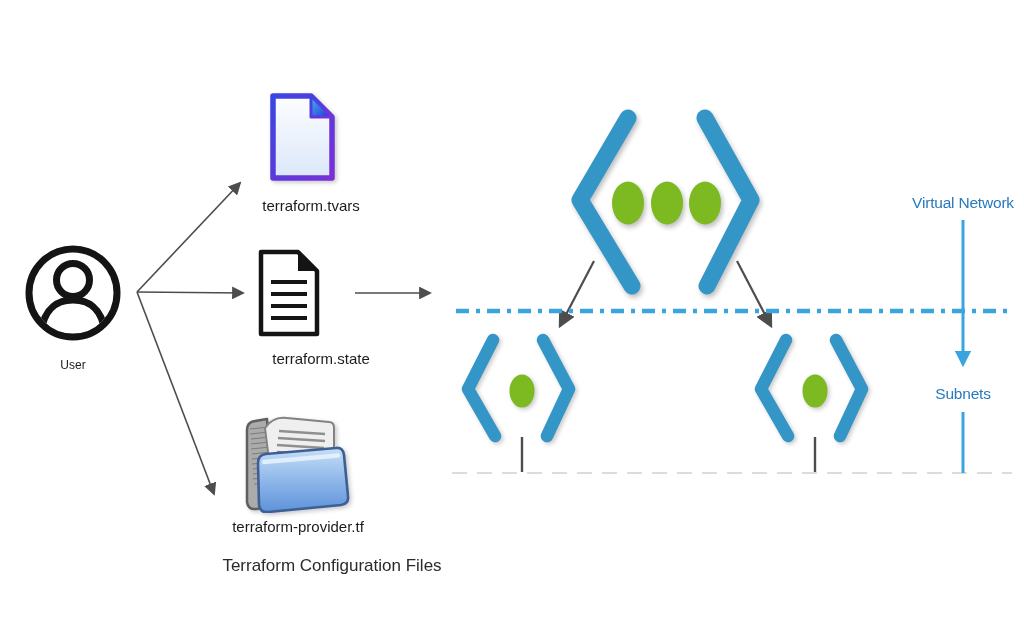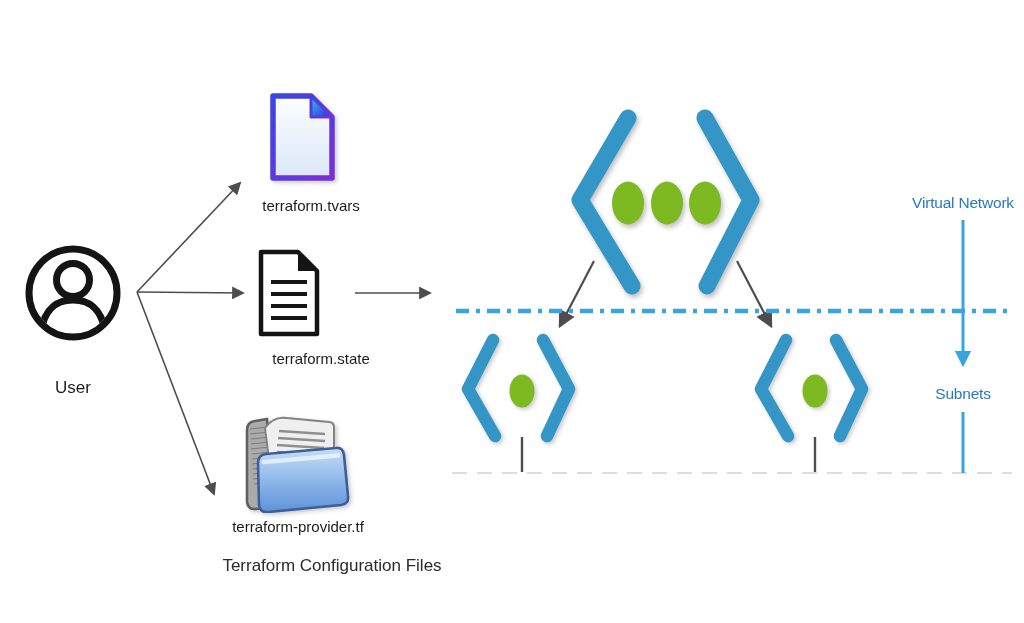--- a/index.html
+++ b/index.html
@@ -5,21 +5,21 @@
   html,body{margin:0;padding:0;background:#ffffff;}
   #canvas{
     position:relative;width:1024px;height:623px;background:#ffffff;overflow:hidden;
     font-family:"Liberation Sans",sans-serif;
   }
   .abs{position:absolute;}
   .label{
     position:absolute;text-align:center;color:#1c1c1c;font-size:15px;line-height:1.2;
     white-space:nowrap;
   }
-  .label-user{font-size:17px;margin-top:20px;}
+  .label-user{font-size:12px;}
   .label-title{font-size:17px;color:#2b2b2b;}
   .label-blue{color:var(--label_blue);font-size:15.5px;letter-spacing:-0.2px;}
   svg{display:block;}
   .shadowed{filter:drop-shadow(2.5px 3px 2.5px rgba(110,110,110,0.45));}
   .shadowed-light{filter:drop-shadow(2px 2.5px 2px rgba(120,120,120,0.4));}
 </style>
 </head>
 <body>
 
 <div id="canvas">

